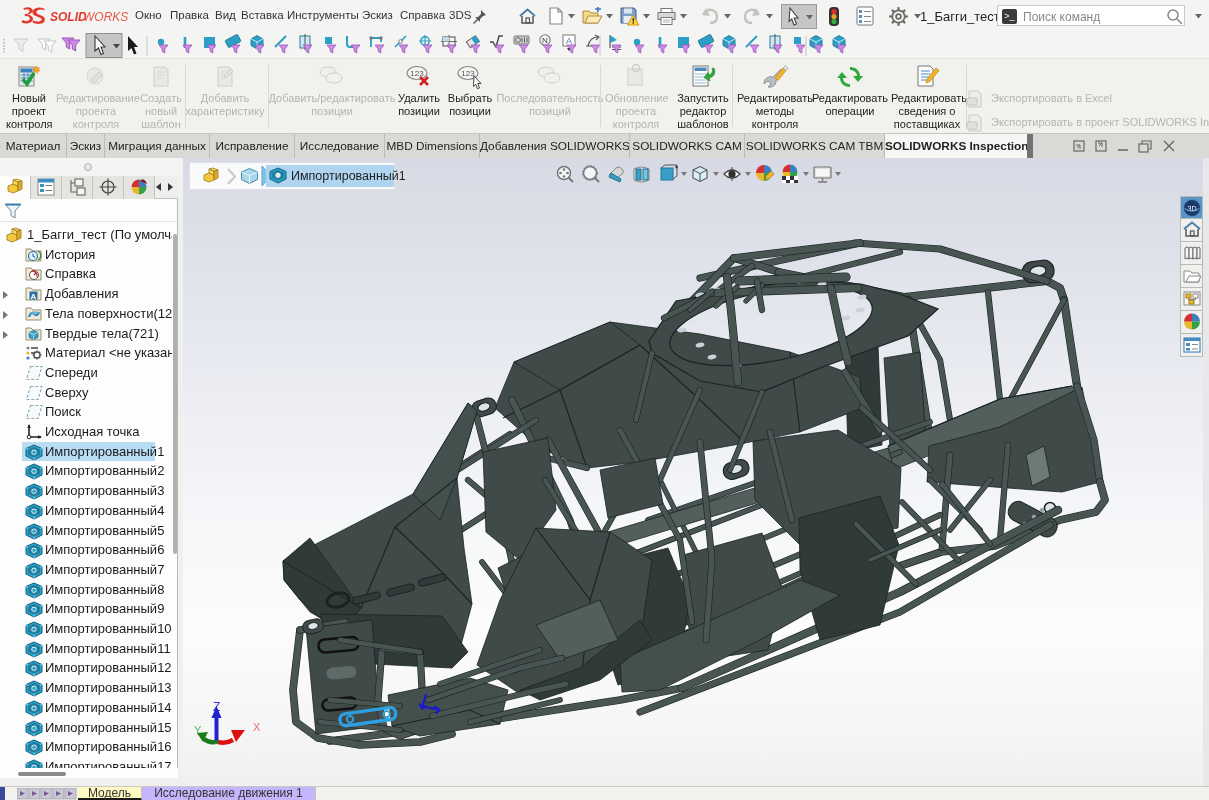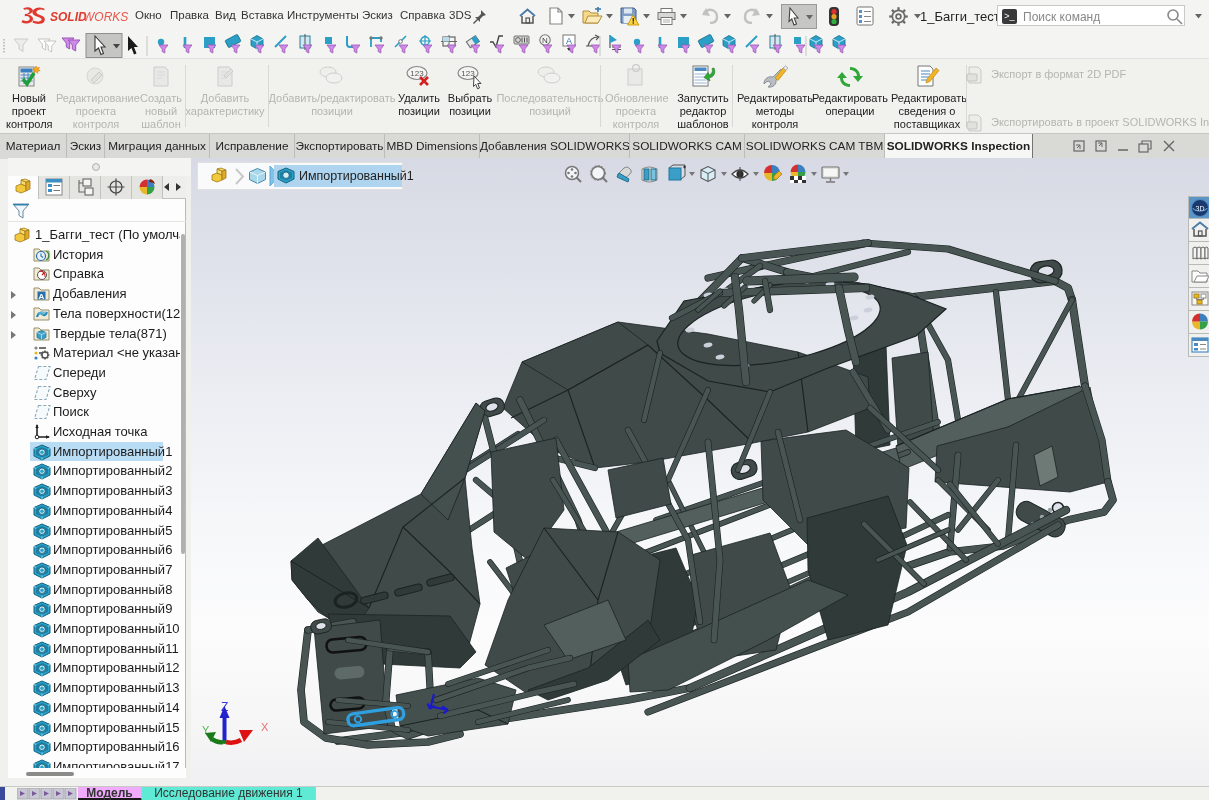--- a/index.html
+++ b/index.html
@@ -23,25 +23,25 @@
 .rbtn { position:absolute; top:2px; height:70px; text-align:center; font-size:11px; line-height:13px; color:#222; }
 .rbtn.dis { color:#b4b4b0; }
 .rbtn .ric { display:block; margin:3px auto 2px; }
 .rsep { position:absolute; top:6px; width:1px; height:62px; background:#d8d8d4; }
 .rflat { position:absolute; left:966px; font-size:11px; color:#b4b4b0; height:24px; line-height:24px; text-align:left; width:243px; white-space:nowrap; overflow:hidden; }
 .rflat svg { vertical-align:middle; margin-right:5px; }
 
 
 #cmdtabs { position:absolute; left:0; top:133px; width:1209px; height:25px; background:#d9d9d5; border-top:1px solid #c6c6c2; }
 .ctab { position:absolute; top:0; height:25px; line-height:25px; font-size:11.8px; white-space:nowrap; overflow:hidden; color:#222; text-align:center; border-right:1px solid #bcbcb8; background:#d9d9d5; }
-.ctab.active { background:#f6f6f4; font-weight:bold; border-right:1px solid #737373; }
+.ctab.active { background:#f6f6f4; font-weight:bold; border-right:6px solid #737373; }
 #winctl { position:absolute; left:1072px; top:3px; width:130px; height:18px; }
 
 
-#main { position:absolute; left:8px; top:158px; width:1026px; height:628px;padding-left:24px; }
+#main { position:absolute; left:0; top:158px; width:1026px; height:628px;padding-left:24px; }
 #lefttop { position:absolute; left:0; top:0; width:183px; height:18px; background:#f4f4f2; }
 #panel { position:absolute; left:0; top:18px; width:178px; height:592px; background:#fdfdfd; border-right:1px solid #b9b9b5; }
 #ptabs { position:absolute; left:0; top:0; width:178px; height:23px; background:#eeeeec; border-bottom:1px solid #c2c2be; }
 .ptab { position:absolute; top:0; height:23px; width:31px; border-right:1px solid #c2c2be; background:#e4e4e1; }
 .ptab.act { background:#fdfdfd; }
 #filterrow { position:absolute; left:0; top:23px; width:178px; height:23px; border-bottom:1px solid #e4e4e1; }
 #tree { position:absolute; left:0; top:46px; width:172px; height:546px; overflow:hidden; }
 .trow { position:absolute; left:0; height:20px; width:172px; font-size:13px; color:#1c1c1c; line-height:20px; white-space:nowrap; }
 .trow .lbl { position:absolute; left:45px; top:0; }
 .trow.sel::before { content:""; position:absolute; left:22px; top:0; width:133px; height:19px; background:#b9dcf5; } .trow.sel svg, .trow.sel .lbl { z-index:1; }
@@ -59,22 +59,22 @@
 #hud { position:absolute; left:375px; top:3px; height:26px; }
 
 
 #taskpane { position:absolute; left:1203px; top:0; width:6px; height:628px; background:#e8e8ea; }
 #tpcol { position:absolute; left:1180px; top:38px; width:23px; }
 .tpbtn { width:23px; height:23px; background:#f0f0ee; border:1px solid #b9b9b5; border-top:none; position:relative; }
 .tpbtn:first-child { border-top:1px solid #b9b9b5; }
 
 
 #bottombar { position:absolute; left:0; top:786px; width:1209px; height:14px; background:#f1f1ee; border-top:1px solid #c9c9c5; }
-.btab { position:absolute; top:0; height:14px; font-size:12px; line-height:13px; color:#333; text-align:center; border-right:1px solid #c2c2be; background:#5eead4; }
-.btab.act { background:#f0abfc; font-weight:bold; border-bottom:3px solid #1a1a1a; }
+.btab { position:absolute; top:0; height:14px; font-size:12px; line-height:13px; color:#333; text-align:center; border-right:1px solid #c2c2be; background:#c4b5fd; }
+.btab.act { background:#fef9c3; font-weight:normal; border-bottom:3px solid #1a1a1a; }
 .tbi { position:absolute; }
 </style>
 </head>
 <body>
 <div id="app">
   <div id="titlebar">
       <svg id="logo" width="200" height="22" viewBox="0 0 200 22">
         <g transform="translate(8,1) scale(0.85)" fill="#e03a2f">
           <path d="M6 3 q6 -3 10 0 q3 2 0 5 q-2 2 -5 2 q4 0 6 3 q2 4 -2 6 q-5 3 -11 0 l1.5 -2.5 q4 2 7 0.5 q2.5 -1.5 1 -3.5 q-1.5 -2 -5.5 -1.5 l0 -2.5 q3.5 0 5 -2 q1.5 -2 -0.5 -3 q-2.5 -1.5 -5 0 z"></path>
           <path d="M31 5 q-6 -2 -9 1 q-1.5 2 1 3.5 q2 1 5 2 q4 1.5 3.5 5 q-0.5 4 -6 4.5 q-4.5 0.5 -8.5 -1.5 l1 -2.5 q4 2 7.5 1 q3 -1 2 -3 q-0.8 -1.6 -4.5 -2.5 q-3.5 -1 -5 -2.5 q-2.5 -3 0.5 -6 q3.5 -3 9 -2 q2 0.4 3.5 1z"></path>
@@ -451,39 +451,39 @@
       <div class="rbtn" style="left:891px;width:72px"><svg class="ric" width="28" height="26" viewBox="0 0 28 26">
           <path d="M5 2 L17 2 L20 5 L20 22 L5 22 Z" fill="#fdfdfd" stroke="#777"></path>
           <path d="M8 7 L17 7 M8 10 L17 10 M8 13 L17 13 M8 16 L14 16" stroke="#4a8ac0" stroke-width="1.1"></path>
           <path d="M14 15 L23 4 L26 6.5 L17 17.5 L13 19 Z" fill="#f0b429" stroke="#c08910" stroke-width="0.7"></path>
         </svg>Редактировать<br>сведения о<br>поставщиках</div>
       <div class="rsep" style="left:185px"></div>
       <div class="rsep" style="left:268px"></div>
       <div class="rsep" style="left:600px"></div>
       <div class="rsep" style="left:732px"></div>
       <div class="rsep" style="left:966px"></div>
-      <div class="rflat" style="top:3px"><svg width="20" height="18" viewBox="0 0 20 18">
+      <div class="rflat" style="top:27px"><svg width="20" height="18" viewBox="0 0 20 18">
           <g opacity="0.55">
             <path d="M3 1 L12 1 L15 4 L15 17 L3 17 Z" fill="#e8e8e6" stroke="#a8a8a6"></path>
             <rect x="1" y="8" width="10" height="7" rx="1" fill="#d4d4d2" stroke="#a0a09e"></rect>
           </g>
-        </svg>Экспорт в формат 2D PDF</div>
+        </svg>Экспортировать в Excel</div>
       <div class="rflat" style="top:51px"><svg width="20" height="18" viewBox="0 0 20 18">
           <g opacity="0.55">
             <path d="M3 1 L12 1 L15 4 L15 17 L3 17 Z" fill="#e8e8e6" stroke="#a8a8a6"></path>
             <rect x="1" y="8" width="10" height="7" rx="1" fill="#d4d4d2" stroke="#a0a09e"></rect>
           </g>
         </svg>Экспортировать в проект SOLIDWORKS Insp</div>
     </div>
   <div id="cmdtabs">
       <div class="ctab" style="left:0px;width:67px">Материал</div>
       <div class="ctab" style="left:67px;width:38px">Эскиз</div>
       <div class="ctab" style="left:105px;width:105px">Миграция данных</div>
       <div class="ctab" style="left:210px;width:85px">Исправление</div>
-      <div class="ctab" style="left:295px;width:90px">Экспортировать</div>
+      <div class="ctab" style="left:295px;width:90px">Исследование</div>
       <div class="ctab" style="left:385px;width:95px">MBD Dimensions</div>
       <div class="ctab" style="left:480px;width:150px">Добавления SOLIDWORKS</div>
       <div class="ctab" style="left:630px;width:115px">SOLIDWORKS CAM</div>
       <div class="ctab" style="left:745px;width:140px">SOLIDWORKS CAM TBM</div>
       <div class="ctab active" style="left:885px;width:148px">SOLIDWORKS Inspection</div>
       <svg id="winctl" width="130" height="18" viewBox="0 0 130 18">
         <g stroke="#666" stroke-width="1.2" fill="none">
 <rect x="2" y="4" width="10" height="10"></rect>
           <path d="M4 8 L8 8 M8 8 L8 12 M8 8 L5 11" stroke-width="1"></path>
 <rect x="24" y="4" width="10" height="10"></rect>
@@ -979,21 +979,21 @@
           </div>
           <div class="trow" style="top:101.5px">
             <div class="arrow"></div>
             <svg style="left:25px" width="19" height="16" viewBox="0 0 19 16">
               <path d="M1 14 L1 2 L6 2 L8 4 L16 4 L16 14 Z" fill="#f0ead8" stroke="#998f66" stroke-width="1"></path>
               <g transform="translate(4,4.5)">
                 <path d="M0 2 L4.5 0 L9 2 L9 7 L4.5 9 L0 7 Z" fill="#3aa0c8" stroke="#1a6a8a" stroke-width="0.7"></path>
                 <path d="M0 2 L4.5 4 L9 2 M4.5 4 L4.5 9" fill="none" stroke="#bfe8f4" stroke-width="0.8"></path>
               </g>
             </svg>
-            <span class="lbl" style="left:45px">Твердые тела(871)</span>
+            <span class="lbl" style="left:45px">Твердые тела(721)</span>
           </div>
           <div class="trow" style="top:121.2px">
             <svg style="left:25px" width="19" height="16" viewBox="0 0 19 16">
               <circle cx="3" cy="3" r="1.6" fill="#888"></circle>
               <circle cx="3" cy="8" r="1.6" fill="#e8b820"></circle>
               <circle cx="3" cy="13" r="1.6" fill="#3a80c0"></circle>
               <path d="M6 3 L13 3 M6 8 L10 8" stroke="#444" stroke-width="1.6"></path>
               <g transform="translate(12,10)">
                 <circle cx="0" cy="0" r="3" fill="none" stroke="#555" stroke-width="1.4"></circle>
                 <g stroke="#555" stroke-width="1.6">

